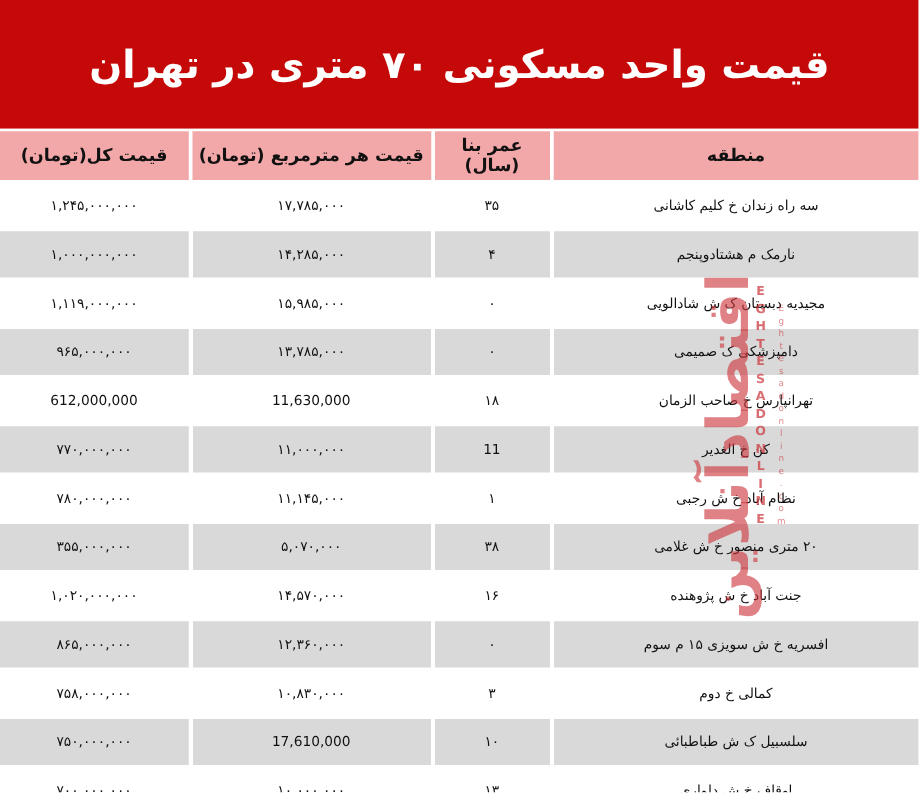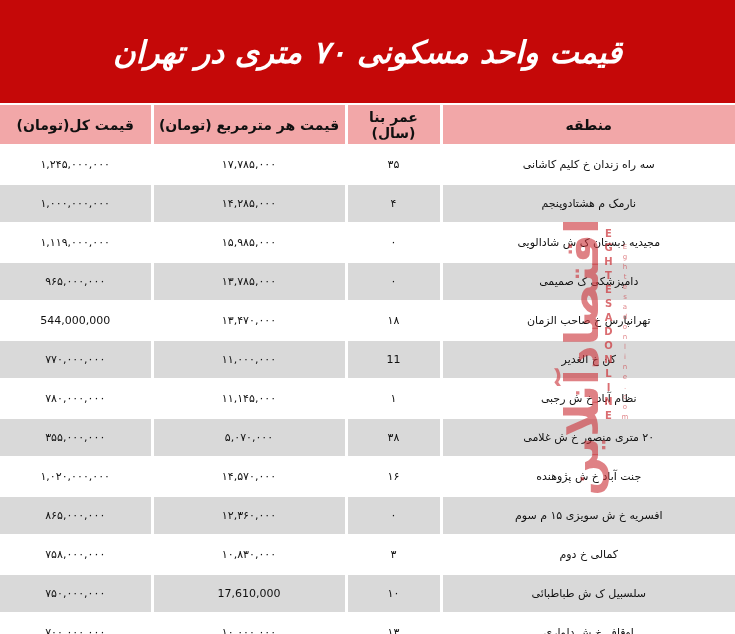--- a/index.html
+++ b/index.html
@@ -14,21 +14,20 @@
   }
 
   
   .banner {
     width: 735px;
     height: 103px;
     background: #c50808;
     display: flex;
     align-items: center;
     justify-content: center;
-    font-style: italic;
   }
   .banner h1 {
     margin: 0;
     color: #ffffff;
     font-size: 31px;
     font-weight: bold;
     letter-spacing: 0px;
     text-align: center;
   }
 
@@ -158,22 +157,22 @@
         </tr>
         <tr class="alt">
           <td>دامپزشکی ک صمیمی</td>
           <td>۰</td>
           <td>۱۳,۷۸۵,۰۰۰</td>
           <td>۹۶۵,۰۰۰,۰۰۰</td>
         </tr>
         <tr>
           <td>تهرانپارس خ صاحب الزمان</td>
           <td>۱۸</td>
-          <td>۱۳,۴۷۰,۰۰۰</td>
-          <td>544,000,000</td>
+          <td>11,630,000</td>
+          <td>612,000,000</td>
         </tr>
         <tr class="alt">
           <td>کن خ الغدیر</td>
           <td>11</td>
           <td>۱۱,۰۰۰,۰۰۰</td>
           <td>۷۷۰,۰۰۰,۰۰۰</td>
         </tr>
         <tr>
           <td>نظام آباد خ ش رجبی</td>
           <td>۱</td>

